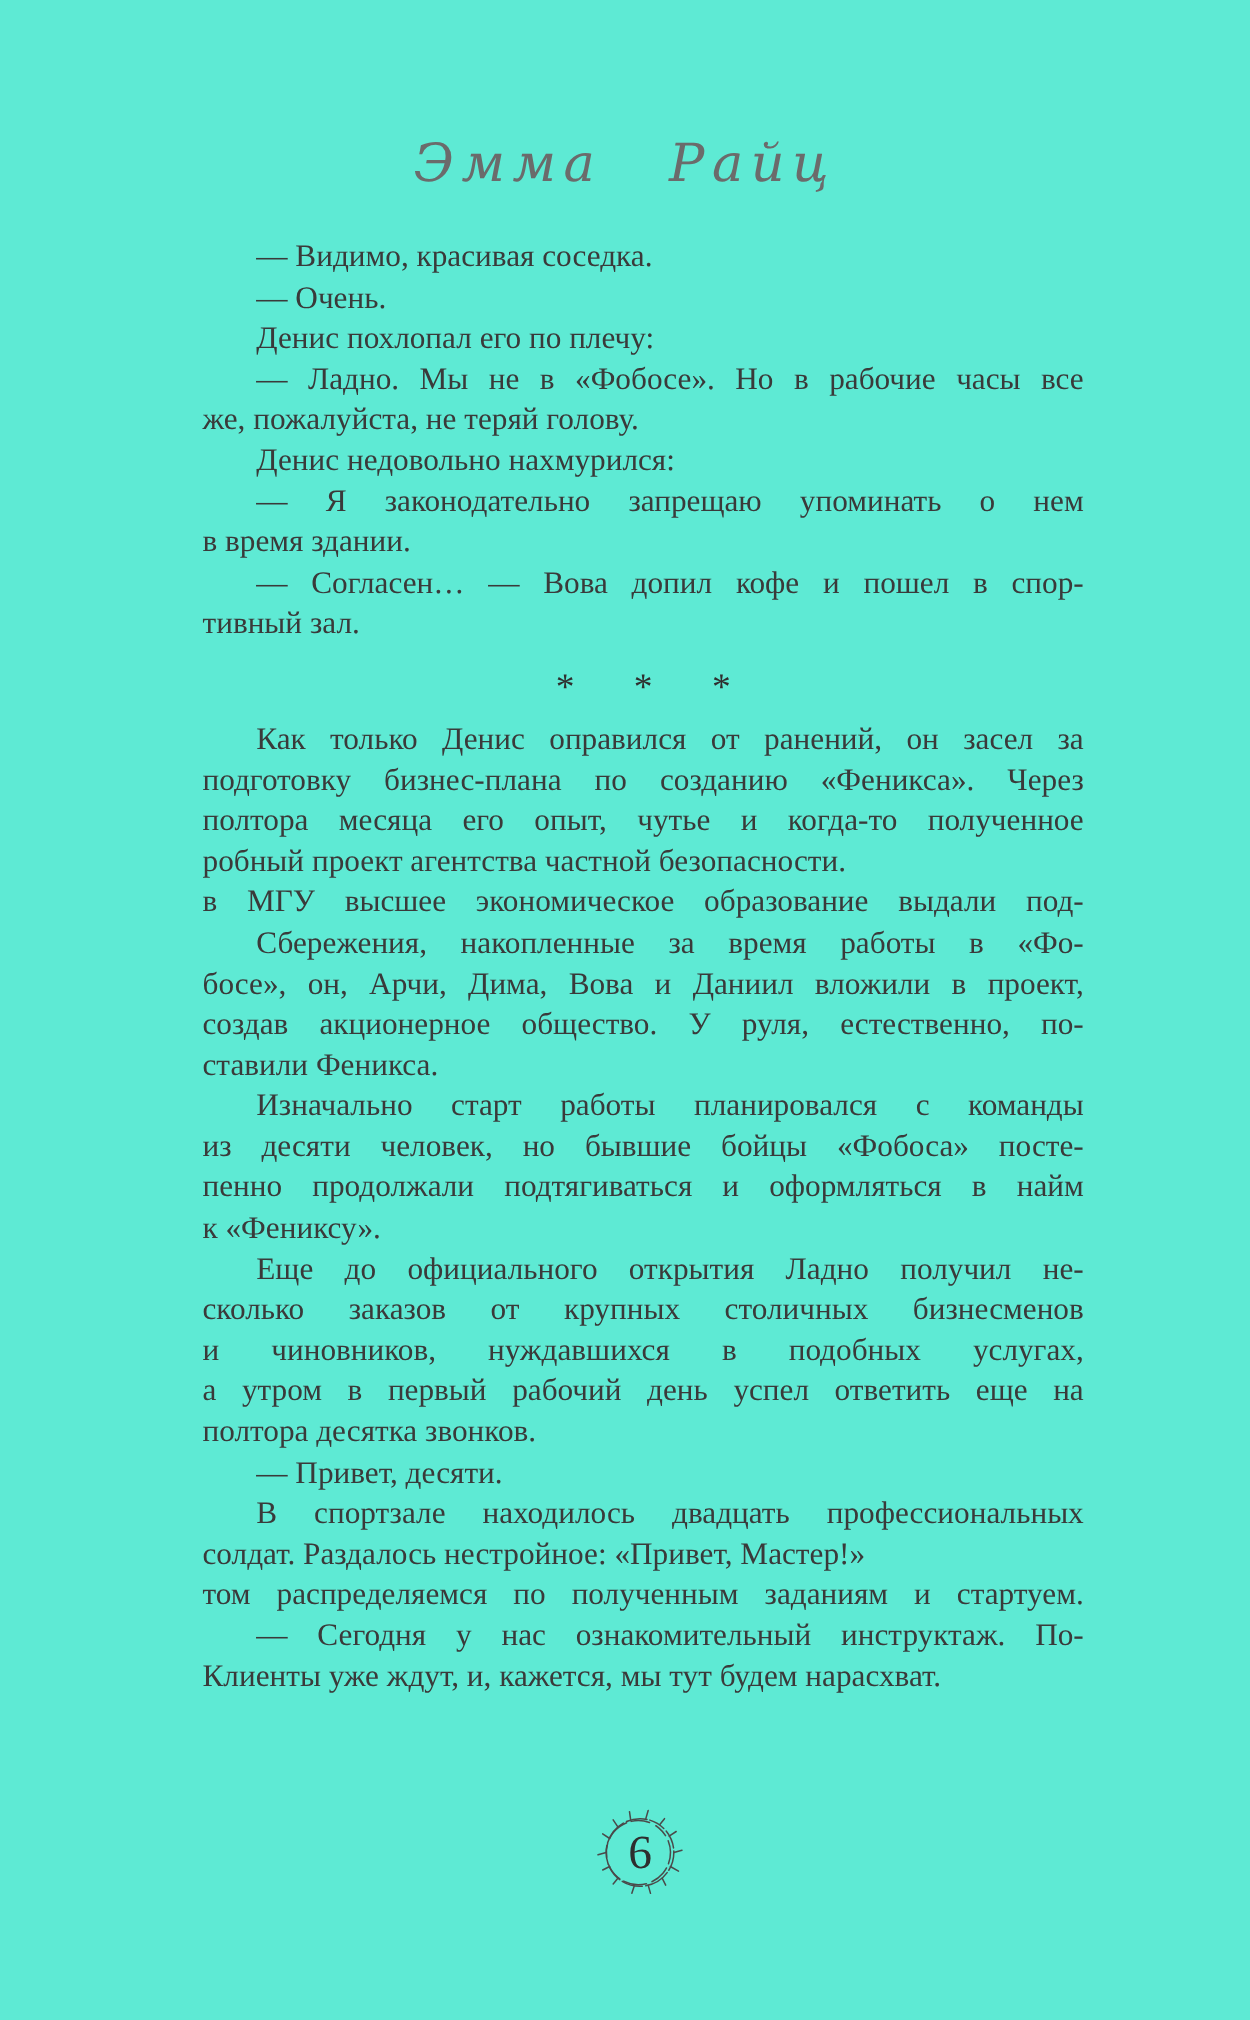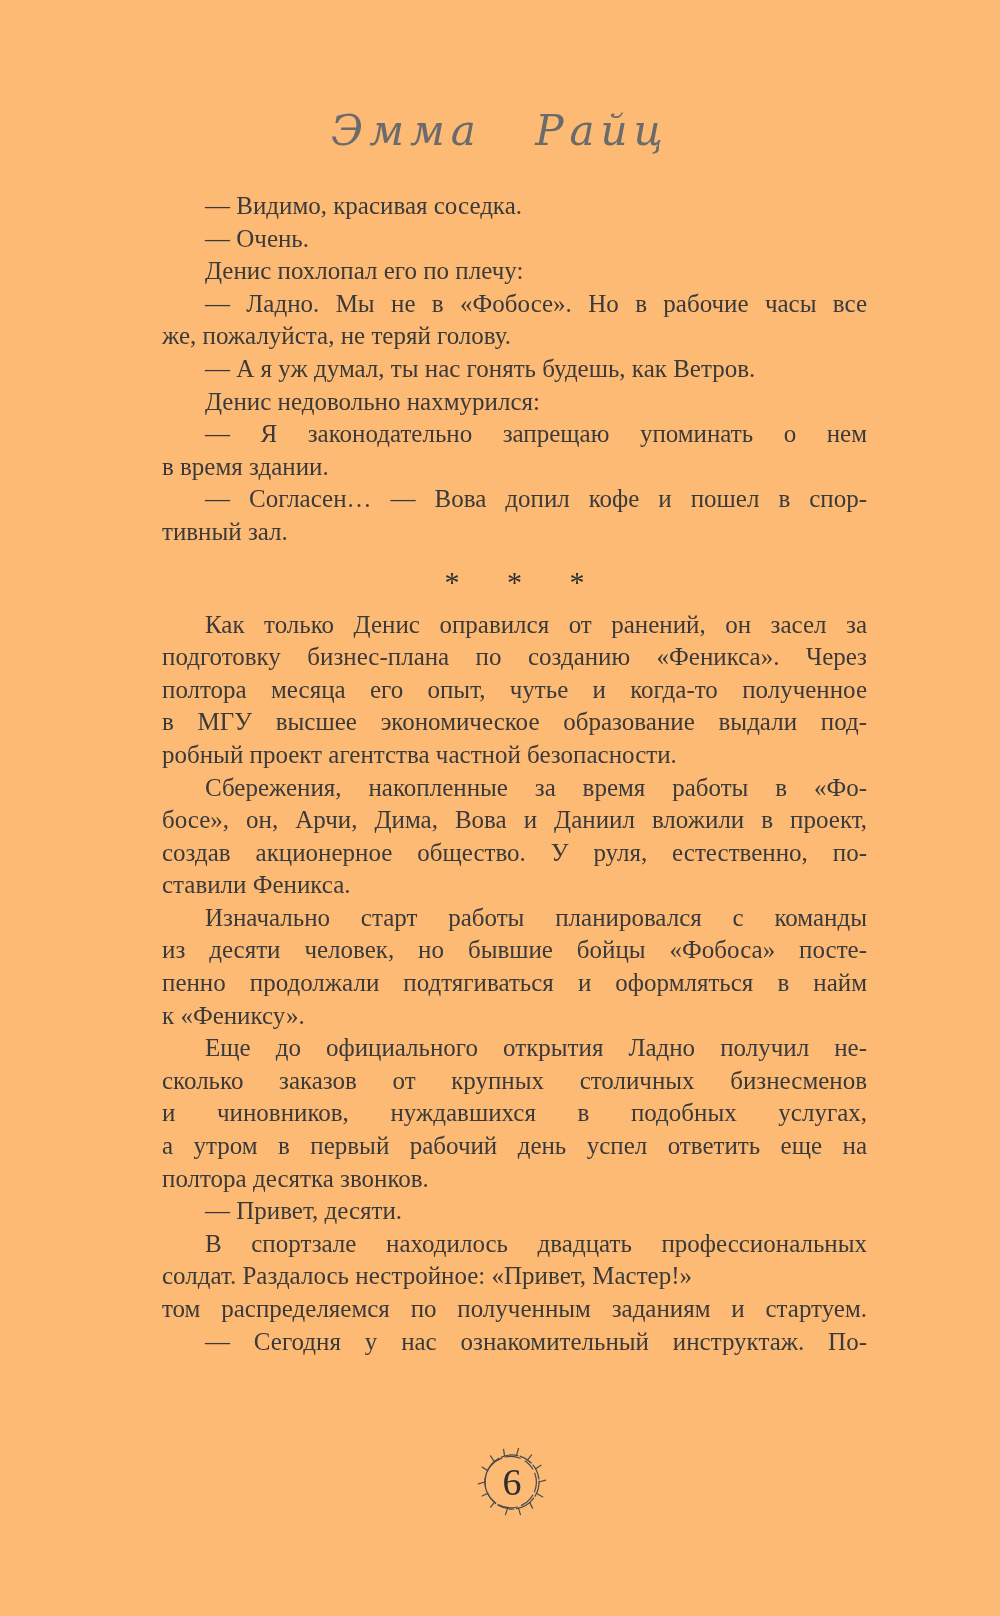--- a/index.html
+++ b/index.html
@@ -4,21 +4,21 @@
 <style>
   html, body {
     margin: 0;
     padding: 0;
     background: #ffffff;
   }
   .page {
     position: relative;
     width: 1000px;
     height: 1616px;
-    background: #fdba74;
+    background: #5eead4;
     overflow: hidden;
     font-family: "Liberation Serif", serif;
   }
   .running-header {
     position: absolute;
     top: 108px;
     left: 0;
     width: 1000px;
     text-align: center;
     font-family: "DejaVu Serif", serif;
@@ -95,52 +95,52 @@
 
   <div class="running-header">Эмма Райц</div>
 
   <div class="text-block">
     <div class="section">
         <div class="line first last">— Видимо, красивая соседка.</div>
         <div class="line first last">— Очень.</div>
         <div class="line first last">Денис похлопал его по плечу:</div>
         <div class="line first">— Ладно. Мы не в «Фобосе». Но в рабочие часы все</div>
         <div class="line last">же, пожалуйста, не теряй голову.</div>
-        <div class="line first last">— А я уж думал, ты нас гонять будешь, как Ветров.</div>
         <div class="line first last">Денис недовольно нахмурился:</div>
         <div class="line first">— Я законодательно запрещаю упоминать о нем</div>
         <div class="line last">в время здании.</div>
         <div class="line first">— Согласен… — Вова допил кофе и пошел в спор-</div>
         <div class="line last">тивный зал.</div>
       </div>
     <div class="separator">* * *</div>
     <div class="section">
         <div class="line first">Как только Денис оправился от ранений, он засел за</div>
         <div class="line">подготовку бизнес-плана по созданию «Феникса». Через</div>
         <div class="line">полтора месяца его опыт, чутье и когда-то полученное</div>
+        <div class="line last">робный проект агентства частной безопасности.</div>
         <div class="line">в МГУ высшее экономическое образование выдали под-</div>
-        <div class="line last">робный проект агентства частной безопасности.</div>
         <div class="line first">Сбережения, накопленные за время работы в «Фо-</div>
         <div class="line">босе», он, Арчи, Дима, Вова и Даниил вложили в проект,</div>
         <div class="line">создав акционерное общество. У руля, естественно, по-</div>
         <div class="line last">ставили Феникса.</div>
         <div class="line first">Изначально старт работы планировался с команды</div>
         <div class="line">из десяти человек, но бывшие бойцы «Фобоса» посте-</div>
         <div class="line">пенно продолжали подтягиваться и оформляться в найм</div>
         <div class="line last">к «Фениксу».</div>
         <div class="line first">Еще до официального открытия Ладно получил не-</div>
         <div class="line">сколько заказов от крупных столичных бизнесменов</div>
         <div class="line">и чиновников, нуждавшихся в подобных услугах,</div>
         <div class="line">а утром в первый рабочий день успел ответить еще на</div>
         <div class="line last">полтора десятка звонков.</div>
         <div class="line first last">— Привет, десяти.</div>
         <div class="line first">В спортзале находилось двадцать профессиональных</div>
         <div class="line last">солдат. Раздалось нестройное: «Привет, Мастер!»</div>
         <div class="line">том распределяемся по полученным заданиям и стартуем.</div>
         <div class="line first">— Сегодня у нас ознакомительный инструктаж. По-</div>
+        <div class="line last">Клиенты уже ждут, и, кажется, мы тут будем нарасхват.</div>
       </div>
   </div>
 
   <div class="page-number-wrap">
     <svg width="84" height="84" viewBox="0 0 90 90">
       <g stroke="#4a4a4a" stroke-width="1.3" fill="none" stroke-linecap="round">
         <circle cx="45" cy="45" r="29" stroke-dasharray="16 2.5 22 3 18 2.5 14 3"></circle>
         <circle cx="44" cy="46" r="27.5" stroke-dasharray="12 5 20 4 16 6" transform="rotate(40 45 45)"></circle>
         <line x1="74" y1="45" x2="81" y2="43"></line>
         <line x1="71" y1="57" x2="78" y2="61"></line>

